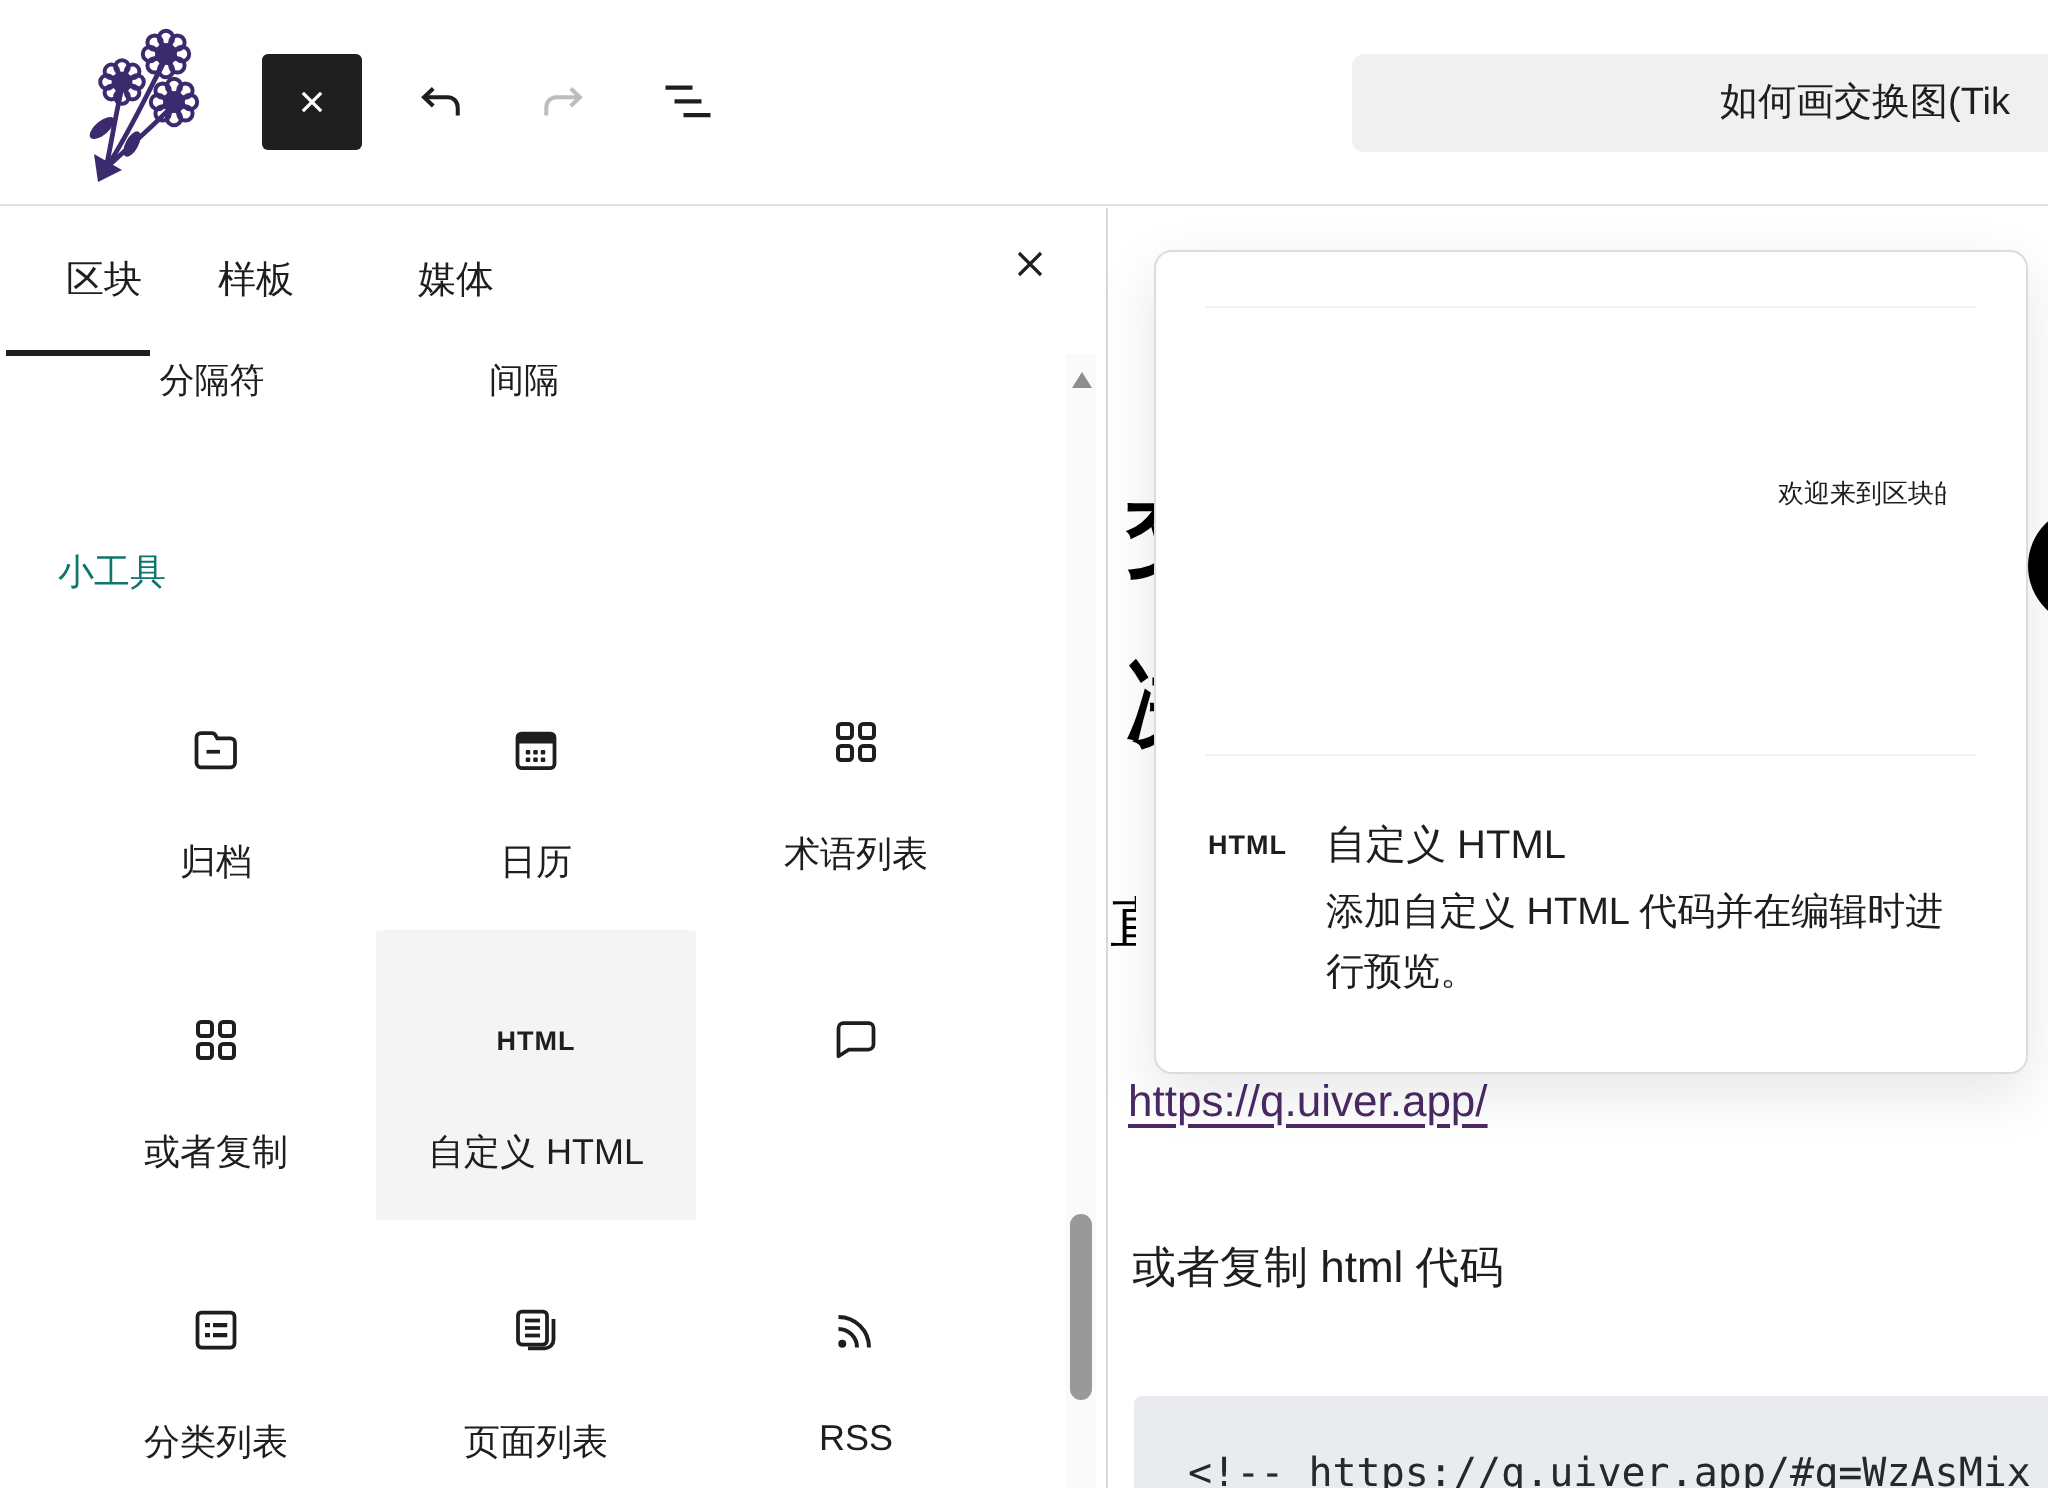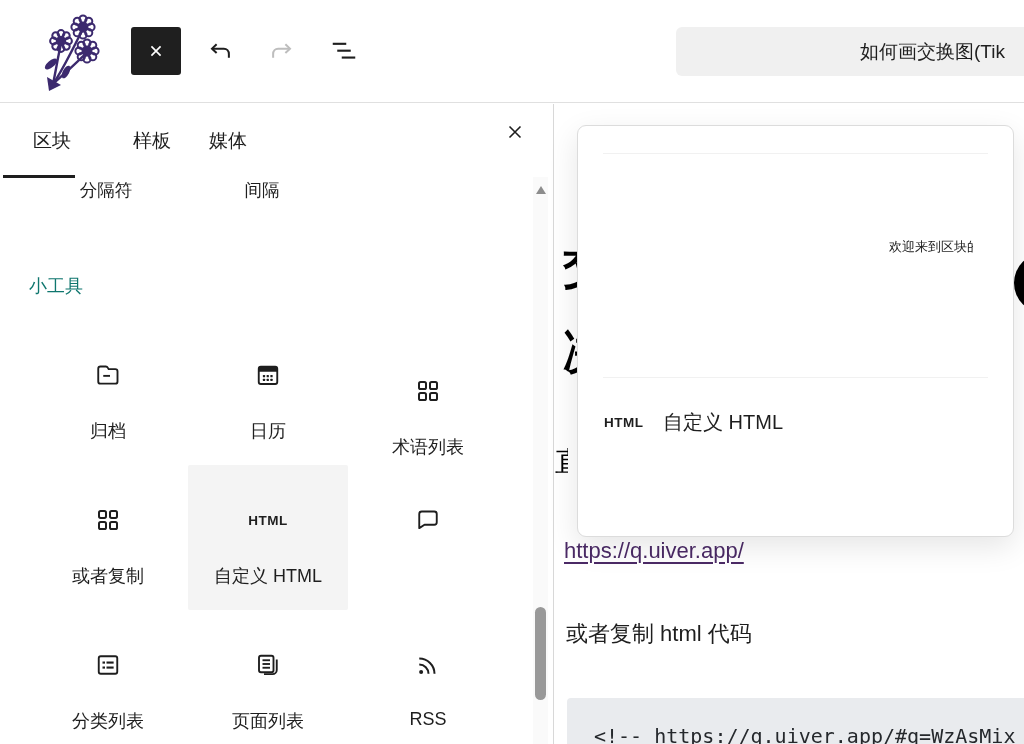--- a/index.html
+++ b/index.html
@@ -151,21 +151,21 @@
     </div>
 
     <div class="title-pill">
       <span>如何画交换图(Tik</span>
     </div>
   </div>
 
   <div class="sidebar">
 
     <div class="tab" style="left:12px;">区块</div>
-    <div class="tab" style="left:112px;">样板</div>
+    <div class="tab" style="left:88px;">样板</div>
     <div class="tab" style="left:188px;">媒体</div>
     <div class="tab-underline"></div>
 
     <div class="sidebar-close">
       <span>
         <svg width="24" height="24" viewBox="0 0 24 24">
             <path d="M6.5 6.5 L17.5 17.5 M17.5 6.5 L6.5 17.5" stroke="#1e1e1e" stroke-width="1.6" fill="none"></path>
           </svg>
       </span>
     </div>
@@ -196,21 +196,21 @@
               <rect x="13.9" y="12" width="1.8" height="1.8" rx="0.4"></rect>
             <rect x="7.9" y="15" width="1.8" height="1.8" rx="0.4"></rect>
               <rect x="10.9" y="15" width="1.8" height="1.8" rx="0.4"></rect>
               <rect x="13.9" y="15" width="1.8" height="1.8" rx="0.4"></rect>
           </g>
         </svg>
       </div>
       <div class="block-label">日历</div>
     </div>
 
-    <div class="block-cell" style="left:348px; top:232px;">
+    <div class="block-cell" style="left:348px; top:212px;">
       <div class="block-icon">
         <svg width="30" height="30" viewBox="0 0 24 24" fill="none" stroke="#1e1e1e" stroke-width="1.6">
           <rect x="4.8" y="4.8" width="5.6" height="5.6" rx="1.3"></rect>
             <rect x="13.6" y="4.8" width="5.6" height="5.6" rx="1.3"></rect>
           <rect x="4.8" y="13.6" width="5.6" height="5.6" rx="1.3"></rect>
             <rect x="13.6" y="13.6" width="5.6" height="5.6" rx="1.3"></rect>
         </svg>
       </div>
       <div class="block-label">术语列表</div>
     </div>
@@ -306,15 +306,19 @@
   <div class="code-block">
     <code>&lt;!-- https://q.uiver.app/#q=WzAsMix</code>
   </div>
 
   <div class="popover">
     <div class="pop-line" style="top:27px;"></div>
     <div class="pop-marquee">欢迎来到区块的</div>
     <div class="pop-line" style="top:251px;"></div>
     <div class="pop-badge">HTML</div>
     <div class="pop-title">自定义 HTML</div>
+    <div class="pop-desc">
+      <div>添加自定义 HTML 代码并在编辑时进</div>
+      <div>行预览。</div>
+    </div>
   </div>
 
 </div>
 
 </body></html>

